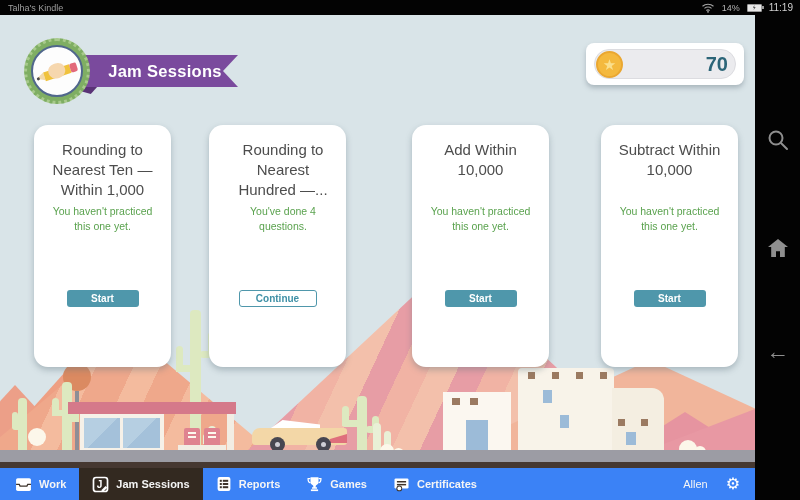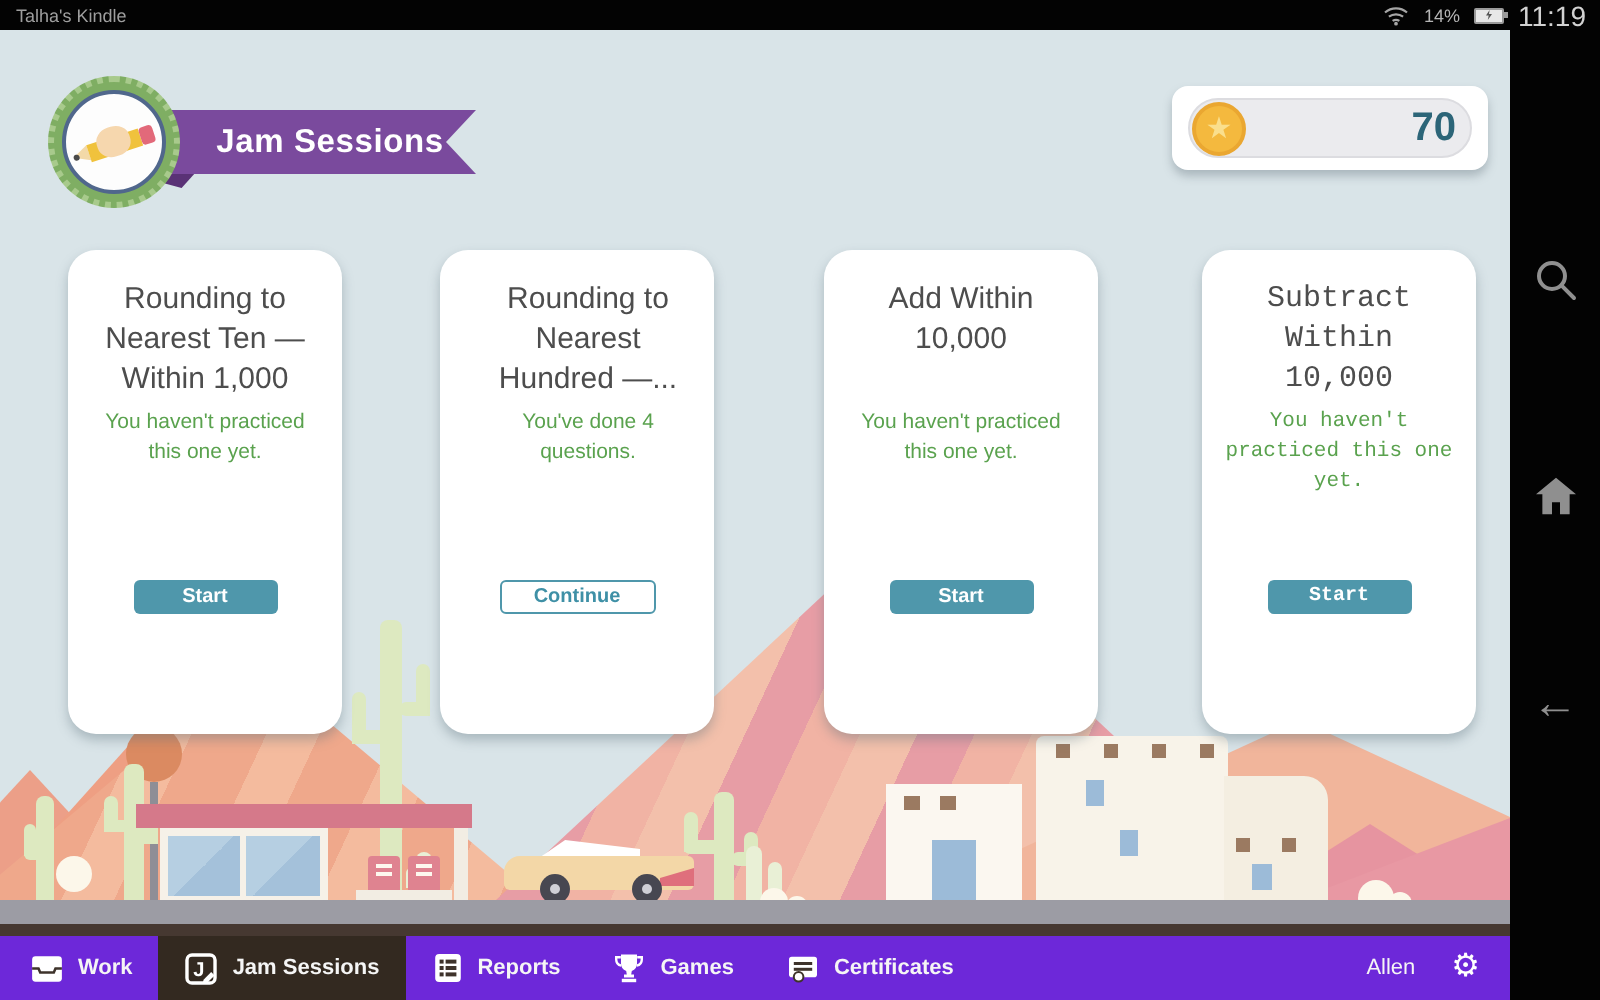--- a/index.html
+++ b/index.html
@@ -5,21 +5,21 @@
   * { margin:0; padding:0; box-sizing:border-box; }
   html,body { width:800px; height:500px; overflow:hidden; }
   body { position:relative; background:#000; font-family:"Liberation Sans","DejaVu Sans",sans-serif; }
 
   
   .status-bar { position:absolute; left:0; top:0; width:800px; height:15px; background:#030303;
     display:flex; justify-content:space-between; align-items:center; padding:0 7px 0 8px; }
   .status-left { font-size:9px; color:#9e9e9e; }
   .status-right { display:flex; align-items:center; gap:7px; }
   .status-right .pct { font-size:9px; color:#b5b5b5; }
-  .status-right .time { font-size:14px; color:#d2d2d2; }
+  .status-right .time { font-size:10px; color:#d2d2d2; }
   .battery { width:15px; height:8px; border:1px solid #9a9a9a; border-radius:1px; position:relative; background:#e8e8e8; }
   .battery::after { content:""; position:absolute; right:-3px; top:1.5px; width:2px; height:3px; background:#9a9a9a; }
   .battery::before { content:""; position:absolute; left:5px; top:0.5px; width:3px; height:5px; background:#555; clip-path:polygon(60% 0,0 55%,45% 55%,30% 100%,100% 40%,50% 40%); }
 
   
   .sidebar { position:absolute; right:0; top:15px; width:45px; height:485px; background:#030303; }
   .side-ico { position:absolute; left:50%; transform:translateX(-50%); cursor:pointer; }
   .side-search { top:113px; }
   .side-home { top:223px; }
   .side-back { top:325px; font-size:23px; color:#8f8f8f; line-height:1; }
@@ -104,30 +104,30 @@
   .coin-track { position:absolute; left:8px; top:6px; right:8px; bottom:6px; border-radius:15px;
     background:#ebebee; border:1px solid #dcdce0; }
   .coin { position:absolute; left:10px; top:7.5px; width:27px; height:27px; border-radius:50%;
     background:#f4b93e; border:2px solid #eaa731; color:#fadf8d; font-size:15px; line-height:23px; text-align:center; }
   .coin-value { position:absolute; right:16px; top:0; height:42px; line-height:42px;
     font-size:20px; font-weight:bold; color:#2c6578; }
 
   
   .card { position:absolute; top:110px; width:137px; height:242px; background:#fff; border-radius:14px;
     box-shadow:0 3px 6px rgba(95,115,125,.4); z-index:8; text-align:center; }
-  .c1 { left:34px; } .c2 { left:220px;padding-left:11px; } .c3 { left:412px; } .c4 { left:601px;font-family:Liberation Mono, monospace; }
+  .c1 { left:34px; } .c2 { left:209px;padding-left:11px; } .c3 { left:412px; } .c4 { left:601px; }
   .card-title { padding:15px 12px 0; height:79px; font-size:15px; line-height:20px; color:#4d4d4d; }
   .card-status { padding:0 11px; font-size:10.5px; line-height:15px; color:#5aa24e; }
   .card-btn { position:absolute; left:50%; transform:translateX(-50%); top:165px; height:17px; min-width:72px;
     border:none; border-radius:3px; font-family:inherit; font-size:10px; font-weight:bold; cursor:pointer; padding:0 12px; }
   .btn-solid { background:#4f97ab; color:#fff; }
   .btn-outline { background:#fff; border:1px solid #4f97ab; color:#3f90a6; min-width:78px; }
 
   
-  .nav-bar { position:absolute; left:0; top:468px; width:755px; height:32px; background:#6d28d9;
+  .nav-bar { position:absolute; left:0; top:468px; width:755px; height:32px; background:#3b82f6;
     display:flex; align-items:center; padding-left:2px; }
   .nav-item { display:flex; align-items:center; gap:7px; padding:0 13px; height:100%; cursor:pointer;
     color:#f5f5f5; font-size:11px; font-weight:bold; white-space:nowrap; }
   .nav-item.selected { background:#332920; }
   .nav-right { margin-left:auto; display:flex; align-items:center; gap:18px; padding-right:15px; }
   .nav-user { color:#f5f5f5; font-size:11px; font-weight:normal; cursor:pointer; }
   .gear { color:#fff; font-size:16px; line-height:1; cursor:pointer; }
 </style>
 </head>
 <body>

